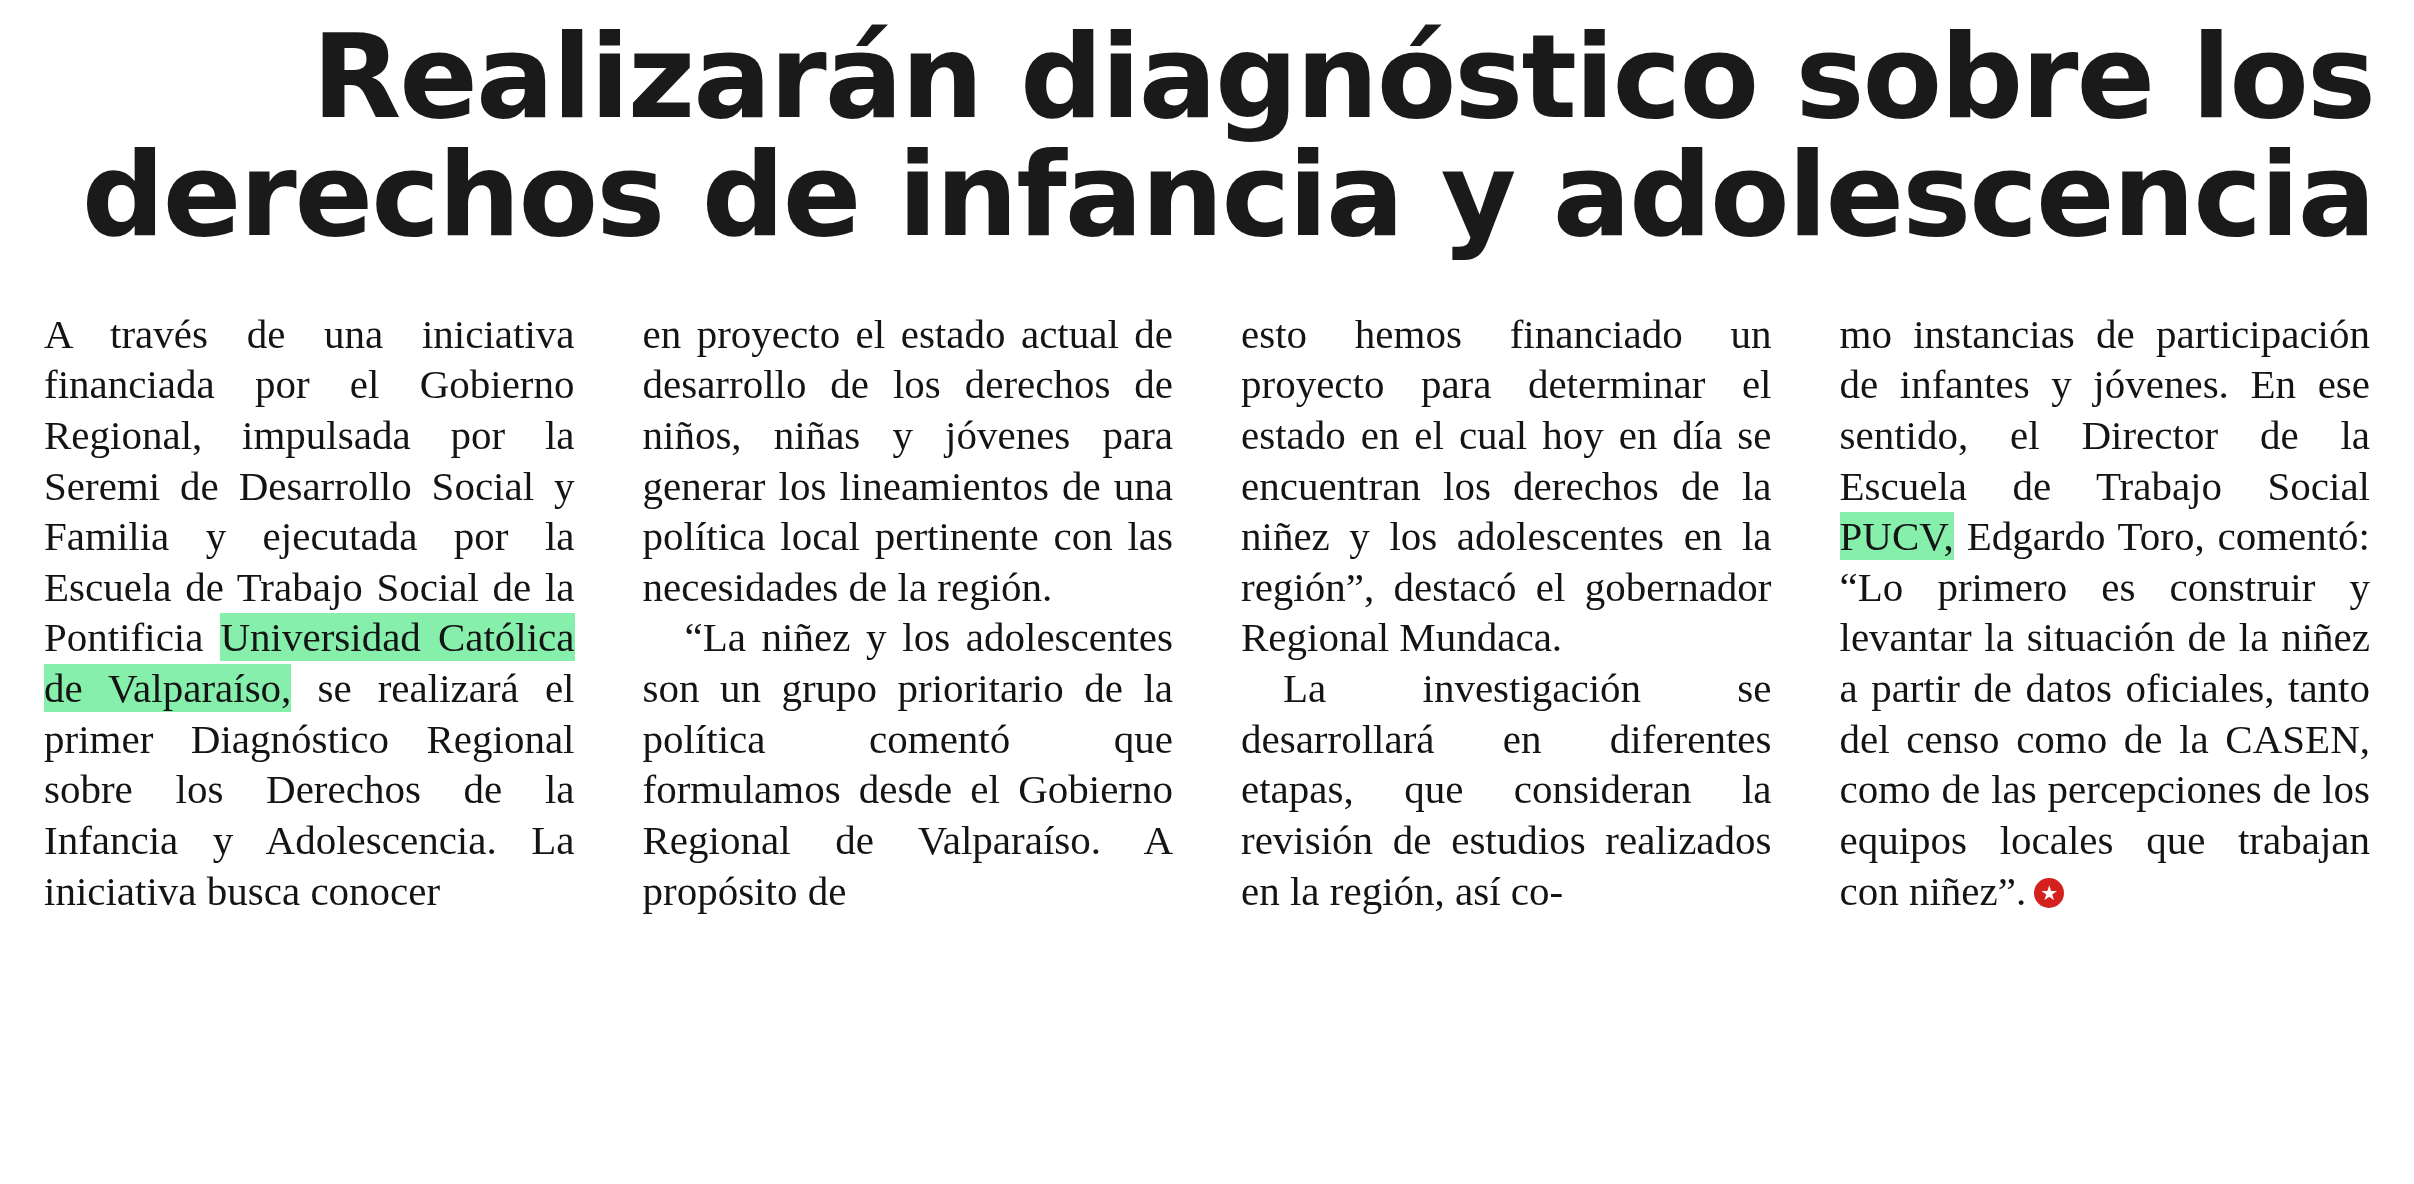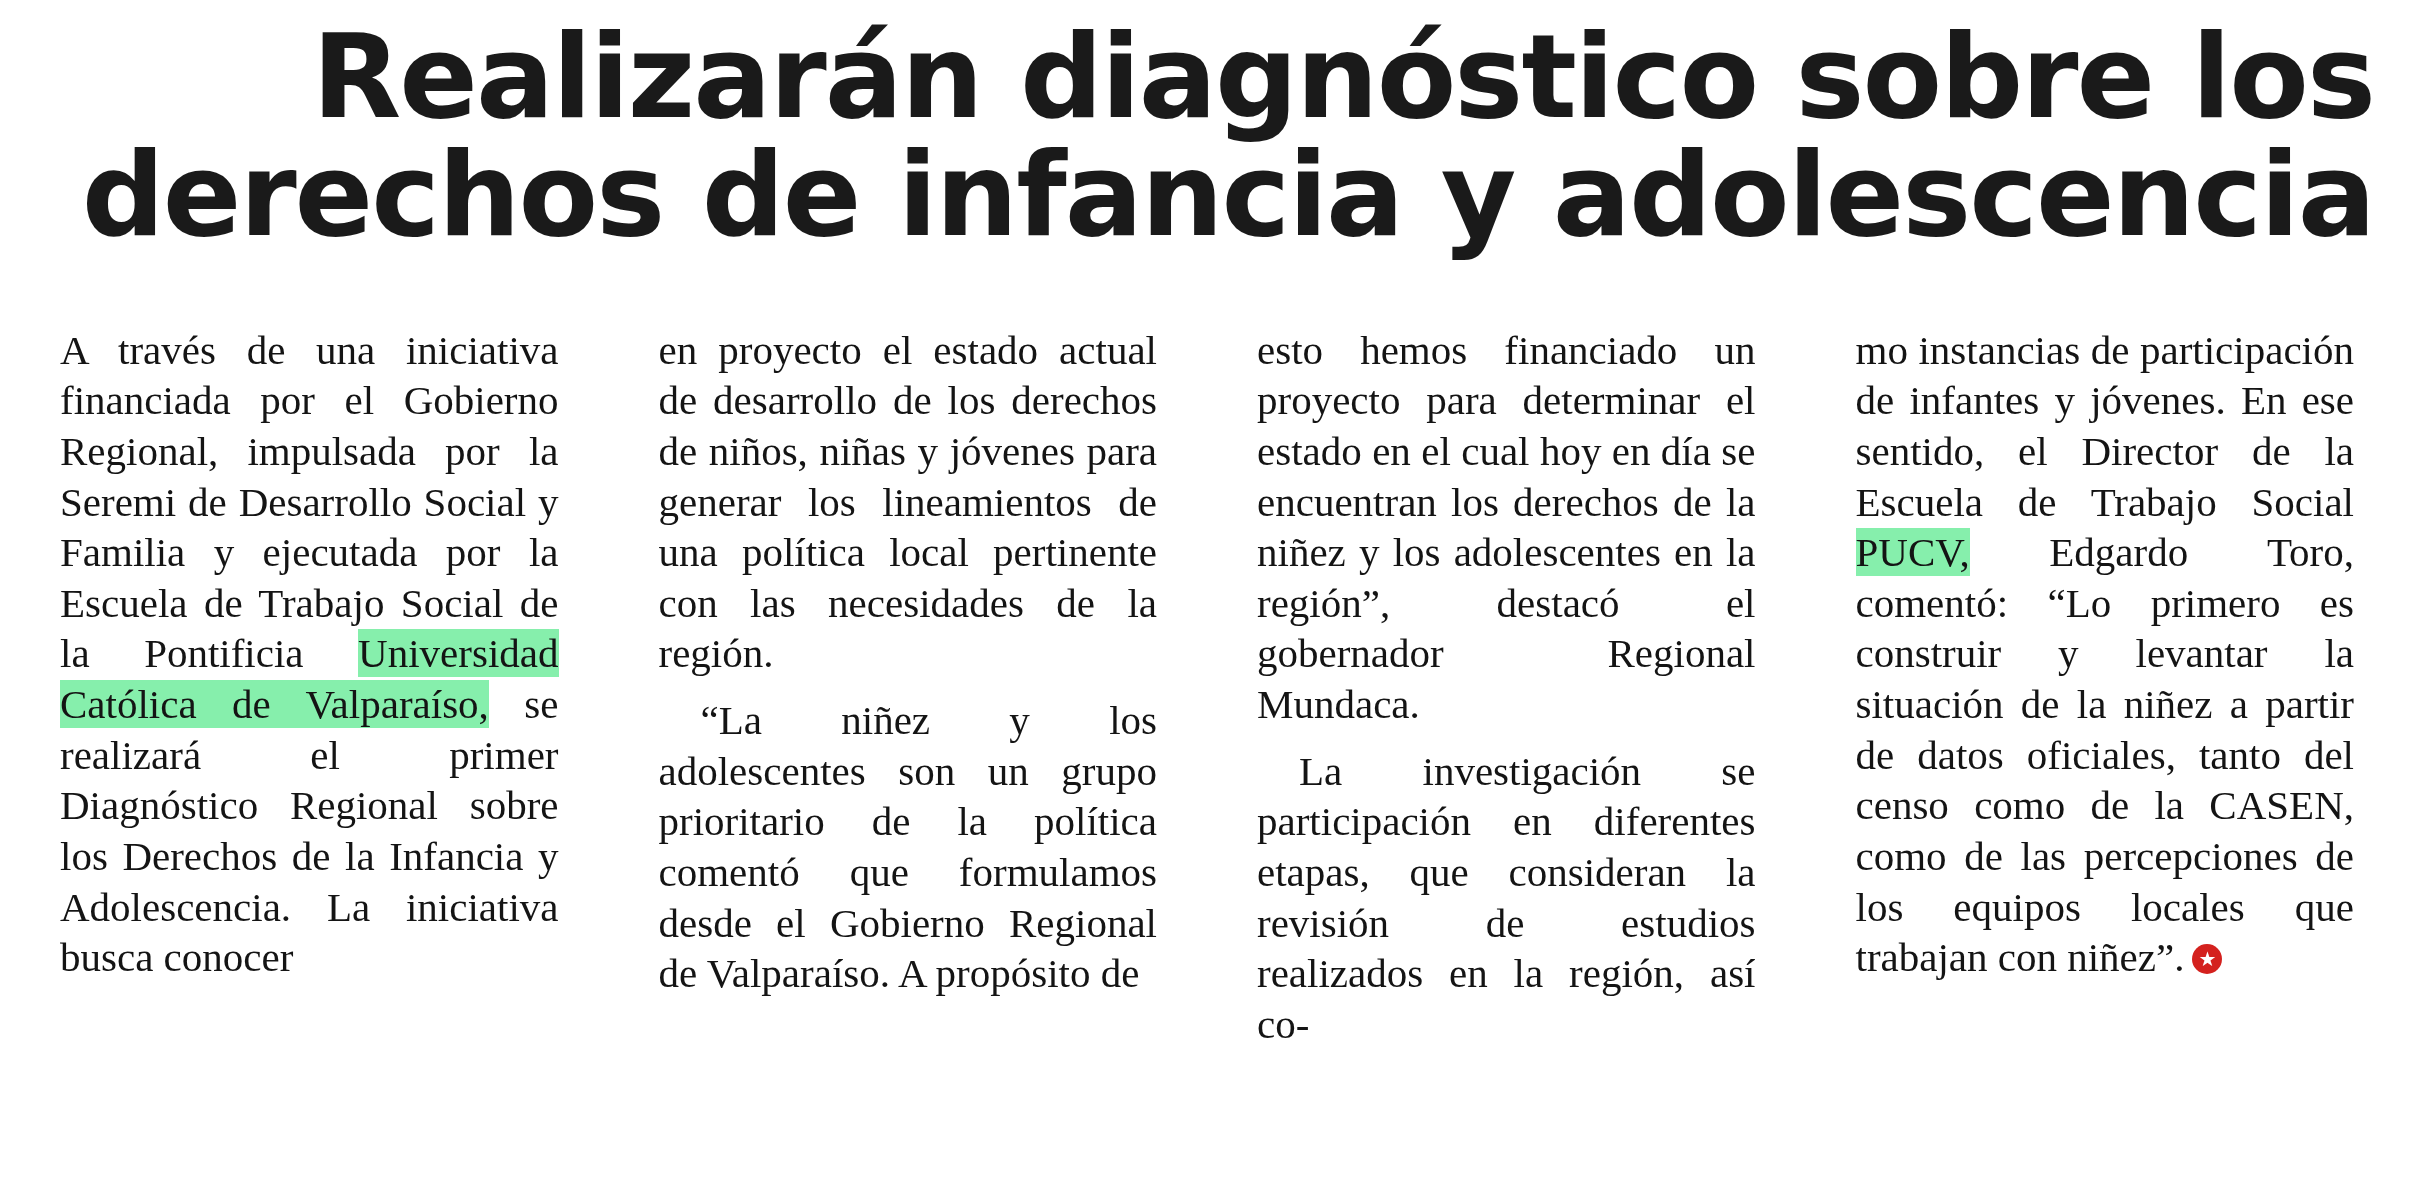--- a/index.html
+++ b/index.html
@@ -45,21 +45,21 @@
   .column {
     width: 540px;
     font-size: 41px;
     line-height: 1.235;
     text-align: justify;
     text-justify: inter-word;
     hyphens: manual;
     color: #141414;
   }
   .column p {
-    margin: 16px;
+    margin: 0;
   }
   .column p + p {
     text-indent: 42px;
   }
   .hl {
     background: #86efac;
     box-decoration-break: clone;
     -webkit-box-decoration-break: clone;
     padding: 1px 0;
   }
@@ -99,20 +99,20 @@
   <div class="columns">
     <div class="column">
         <p><span>A través de una iniciativa financiada por el Gobierno Regional, impulsada por la Seremi de Desarrollo Social y Familia y ejecutada por la Escuela de Trabajo Social de la Pontificia </span><span class="hl">Universidad Católica de Valparaíso,</span><span> se realizará el primer Diagnóstico Regional sobre los Derechos de la Infancia y Adolescencia. La iniciativa busca conocer</span></p>
       </div>
     <div class="column">
         <p><span>en proyecto el estado actual de desarrollo de los derechos de niños, niñas y jóvenes para generar los lineamientos de una política local pertinente con las necesidades de la región.</span></p>
         <p><span>“La niñez y los adolescentes son un grupo prioritario de la política comentó que formulamos desde el Gobierno Regional de Valparaíso. A propósito de</span></p>
       </div>
     <div class="column">
         <p><span>esto hemos financiado un proyecto para determinar el estado en el cual hoy en día se encuentran los derechos de la niñez y los adolescentes en la región”, destacó el gobernador Regional Mundaca.</span></p>
-        <p><span>La investigación se participación en diferentes etapas, que consideran la revisión de estudios realizados en la región, así co-</span></p>
+        <p><span>La investigación se desarrollará en diferentes etapas, que consideran la revisión de estudios realizados en la región, así co-</span></p>
       </div>
     <div class="column">
         <p><span>mo instancias de participación de infantes y jóvenes. En ese sentido, el Director de la Escuela de Trabajo Social </span><span class="hl">PUCV,</span><span> Edgardo Toro, comentó: “Lo primero es construir y levantar la situación de la niñez a partir de datos oficiales, tanto del censo como de la CASEN, como de las percepciones de los equipos locales que trabajan con niñez”.</span><span class="endmark"></span></p>
       </div>
   </div>
 
 </div>
 
 </body></html>

